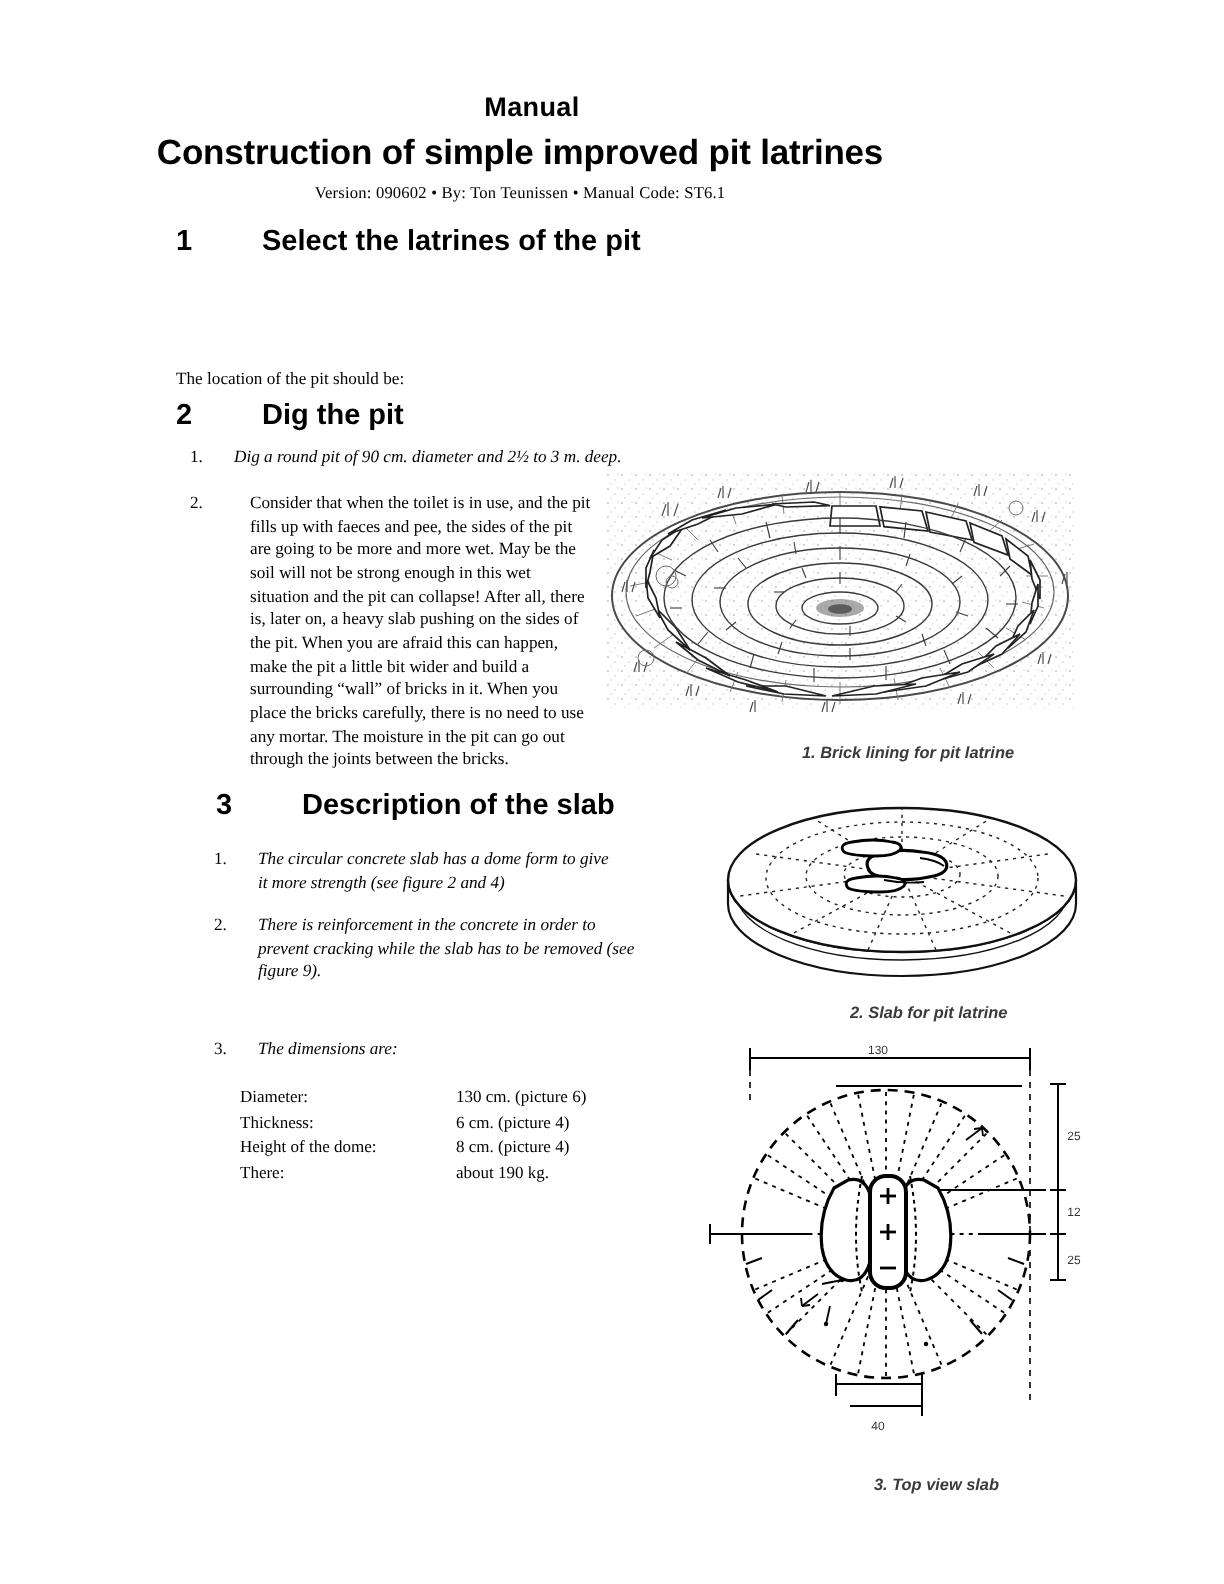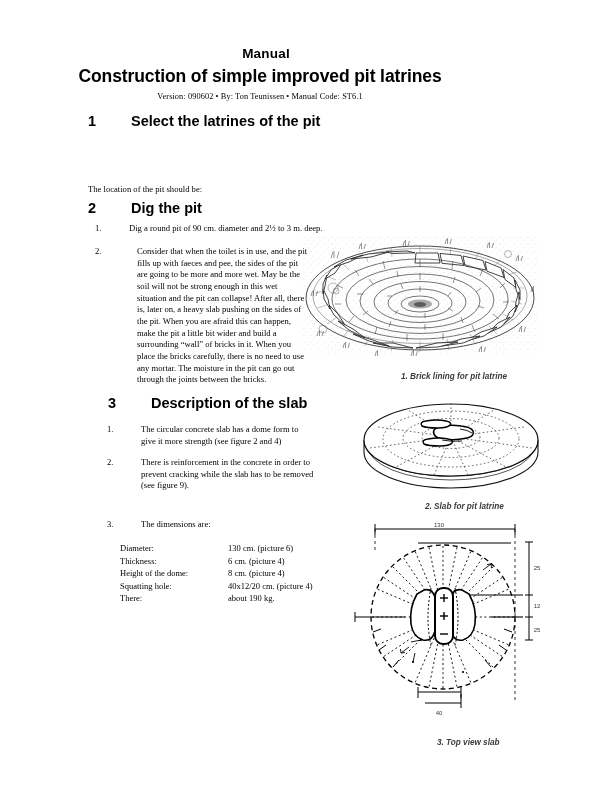--- a/index.html
+++ b/index.html
@@ -95,42 +95,43 @@
     line-height: 11.7px;
   }
   .num-item .marker {
     position: absolute;
     left: 0;
     top: 0;
     width: 22px;
   }
   .num-item .itext {
     display: block;
-    margin-left: 34px;
+    margin-left: 22px;
+    font-style: italic;
   }
 
   
   .para-block {
     position: absolute;
     left: 95px;
     top: 246px;
     width: 200px;
     font-size: 8.6px;
     line-height: 11.65px;
     text-align: left;
   }
   .para-block .marker {
     position: absolute;
     left: 0;
     top: 0;
     width: 22px;
   }
   .para-block .ptext {
     display: block;
-    margin-left: 42px;
+    margin-left: 30px;
     width: 172px;
   }
 
   
   .dim-table {
     position: absolute;
     left: 120px;
     top: 543px;
     font-size: 8.5px;
     border-collapse: collapse;
@@ -366,24 +367,20 @@
       </tr>
       <tr>
         <td class="lbl">Thickness:</td>
         <td class="val">6 cm. (picture 4)</td>
       </tr>
       <tr>
         <td class="lbl">Height of the dome:</td>
         <td class="val">8 cm. (picture 4)</td>
       </tr>
       <tr>
-        <td class="lbl">Squatting hole:</td>
-        <td class="val">40x12/20 cm. (picture 4)</td>
-      </tr>
-      <tr>
         <td class="lbl">There:</td>
         <td class="val">about  190 kg.</td>
       </tr>
     </tbody>
   </table>
 
   <div class="figure" style="left:356px; top:396px;">
     <svg width="190" height="100" viewBox="0 0 190 100">
 
       <path d="M8 44 A87 36 0 0 0 182 44 L182 56 A87 36 0 0 1 8 56 Z" fill="#ffffff" stroke="#111111" stroke-width="1.1"></path>

